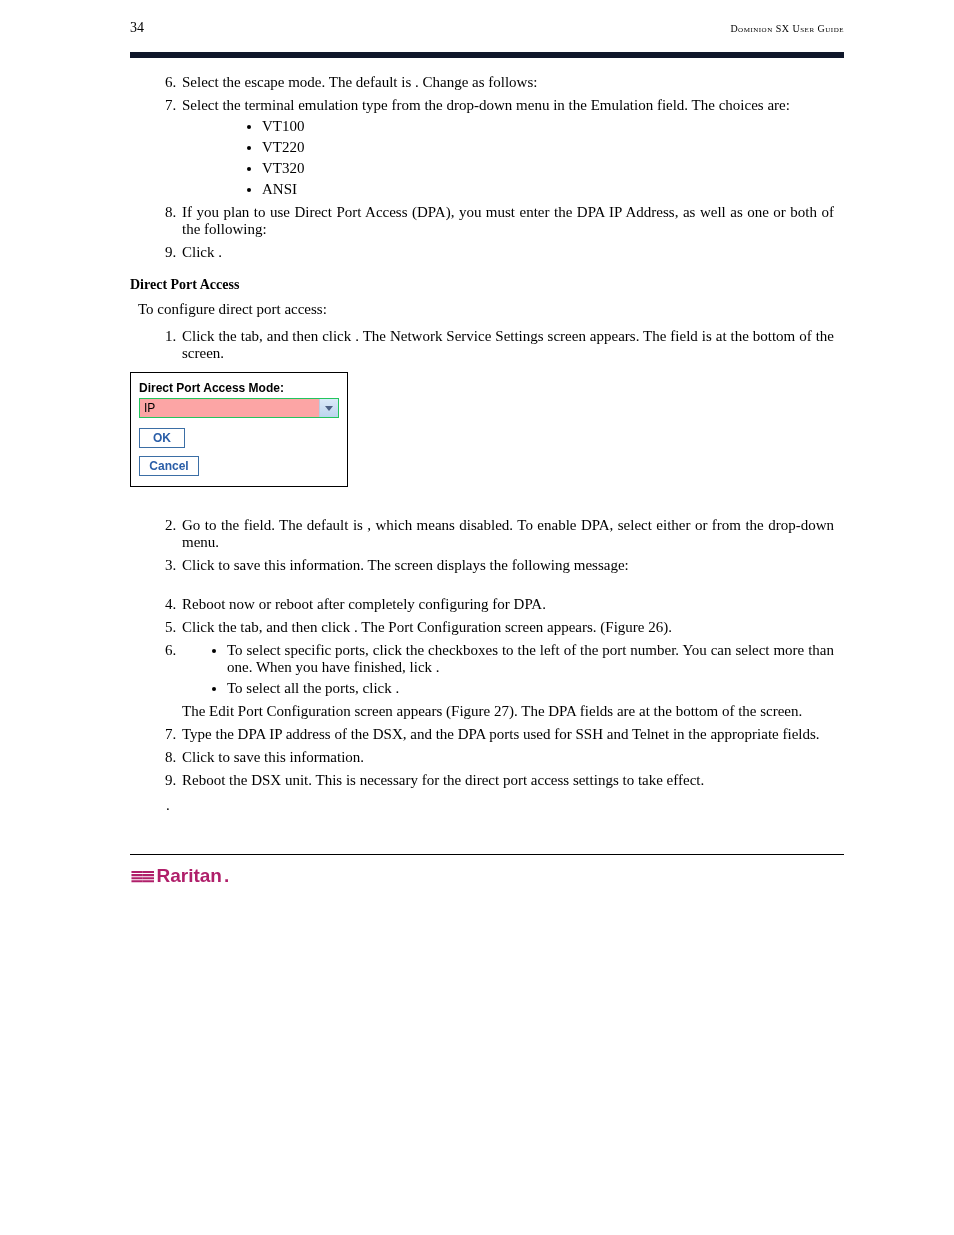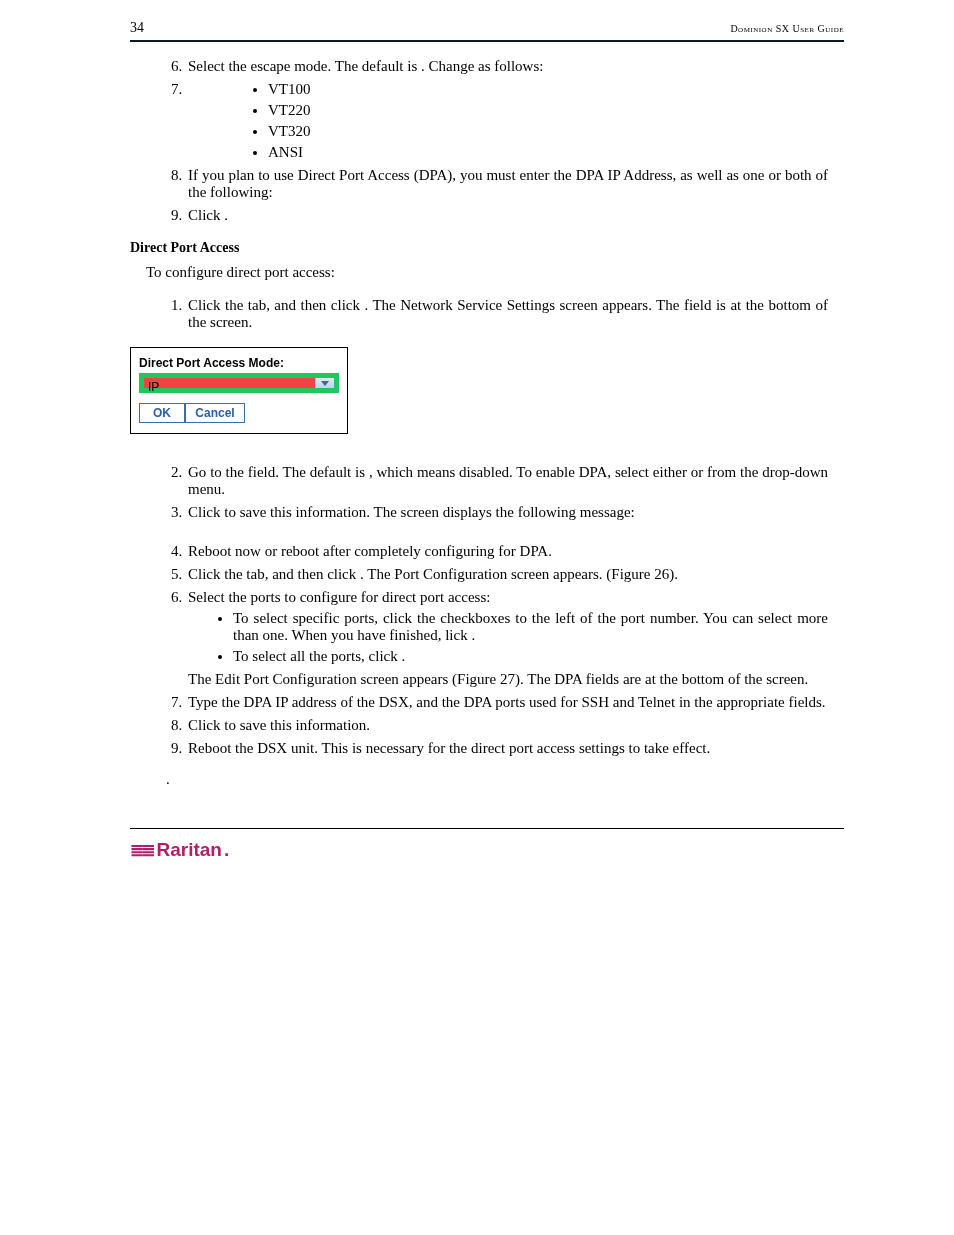--- a/index.html
+++ b/index.html
@@ -15,36 +15,36 @@
     min-height: 1235px;
     margin: 0 auto;
     padding: 20px 110px 20px 130px;
     box-sizing: border-box;
     position: relative;
   }
   .header {
     display: flex;
     justify-content: space-between;
     align-items: baseline;
-    border-bottom: 2px solid #0f172a;
-    padding-bottom: 4px;
+    border-bottom: 6px solid #0f172a;
+    padding-bottom: 16px;
     margin-bottom: 16px;
   }
   .page-num {
     font-size: 14px;
   }
   .guide-title {
     font-family: "Times New Roman", serif;
     font-variant: small-caps;
     font-size: 10px;
     letter-spacing: 0.5px;
   }
   ol.top {
     list-style: decimal;
-    margin: 16px;
+    margin: 10px;
     padding-left: 40px;
   }
   ol.top > li {
     margin-bottom: 6px;
     text-align: justify;
     padding-left: 2px;
   }
   ul.bullets {
     list-style: disc;
     margin: 4px 0 6px 0;
@@ -57,21 +57,21 @@
     margin-bottom: 4px;
     text-align: justify;
   }
   h2.section {
     font-family: Liberation Serif, serif;
     font-weight: 900;
     font-size: 14px;
     margin: 16px 0 8px 0;
   }
   p.intro {
-    margin: 6px 0 8px 16px;
+    margin: 6px 0 8px 8px;
   }
 
   
   .dialog-wrap {
     display: flex;
     margin: 10px 0 30px 0;
   }
   .dialog {
     border: 1px solid #000;
     width: 200px;
@@ -80,22 +80,22 @@
     font-size: 12px;
   }
   .dlg-label {
     font-weight: bold;
     margin-bottom: 3px;
   }
   .dlg-select {
     display: flex;
     width: 100%;
     height: 20px;
-    border: 5px solid #22c55e;
-    background: #ef4444;
+    border: 1px solid #22c55e;
+    background: #fca5a5;
     box-sizing: border-box;
     margin-bottom: 10px;
   }
   .dlg-select .sel-text {
     flex: 1;
     padding: 2px 4px;
     font-size: 12px;
   }
   .dlg-select .sel-arrow {
     width: 18px;
@@ -107,20 +107,22 @@
   }
   .dlg-select .sel-arrow::after {
     content: "";
     width: 0; height: 0;
     border-left: 4px solid transparent;
     border-right: 4px solid transparent;
     border-top: 5px solid #4d6185;
   }
   .dlg-buttons {
     display: flex;
+    gap: 8px;
+    flex-direction: column;
   }
   .dlg-btn {
     border: 1px solid #3b6ea5;
     background: #fff;
     color: #2a5ea8;
     font-weight: bold;
     font-size: 12px;
     padding: 2px 0;
     text-align: center;
     font-family: Arial, Helvetica, sans-serif;
@@ -164,20 +166,21 @@
   <div class="header">
     <span class="page-num">34</span>
     <span class="guide-title">Dominion SX User Guide</span>
   </div>
 
   <ol class="top" start="6">
     <li>
       <span>Select the escape mode. The default is       . Change as follows:</span>
     </li>
     <li>
+      <span>Select the terminal emulation type from the drop-down menu in the Emulation field. The choices are:</span>
       <ul class="bullets">
         <li>VT100</li>
         <li>VT220</li>
         <li>VT320</li>
         <li>ANSI</li>
       </ul>
     </li>
     <li>
       <span>If you plan to use Direct Port Access (DPA), you must enter the DPA IP Address, as well as one or both of the following:</span>
     </li>
@@ -206,21 +209,20 @@
       </div>
     </div>
   </div>
 
   <ol class="top" start="2">
     <li>Go to the                                       field. The default is            , which means disabled. To enable DPA, select either     or              from the drop-down menu.</li>
     <li style="margin-bottom:22px;"><span>Click       to save this information. The screen displays the following message:</span></li>
     <li>Reboot now or reboot after completely configuring for DPA.</li>
     <li>Click the           tab, and then click                          . The Port Configuration screen appears. (Figure 26).</li>
     <li>
-      <span>Select the ports to configure for direct port access:</span>
       <ul class="bullets tight">
         <li>To select specific ports, click the checkboxes to the left of the port number. You can select more than one. When you have finished, lick        .</li>
         <li>To select all the ports, click                .</li>
       </ul>
       <div style="margin-top:6px;">The Edit Port Configuration screen appears (Figure 27). The DPA fields are at the bottom of the screen.</div>
     </li>
     <li>Type the DPA IP address of the DSX, and the DPA ports used for SSH and Telnet in the appropriate fields.</li>
     <li>Click      to save this information.</li>
     <li>Reboot the DSX unit. This is necessary for the direct port access settings to take effect.</li>
   </ol>

